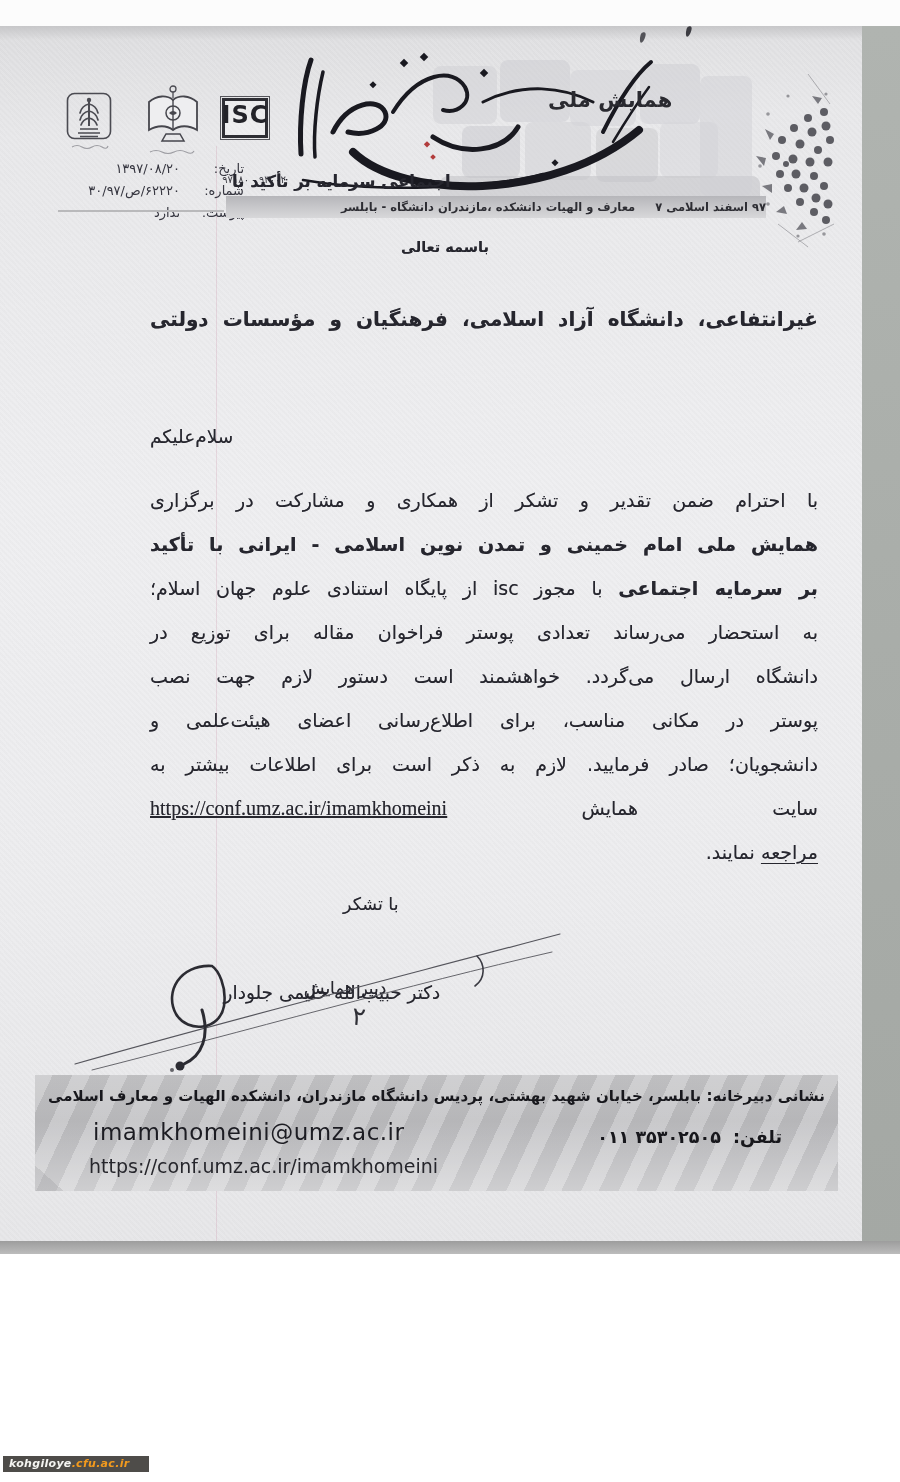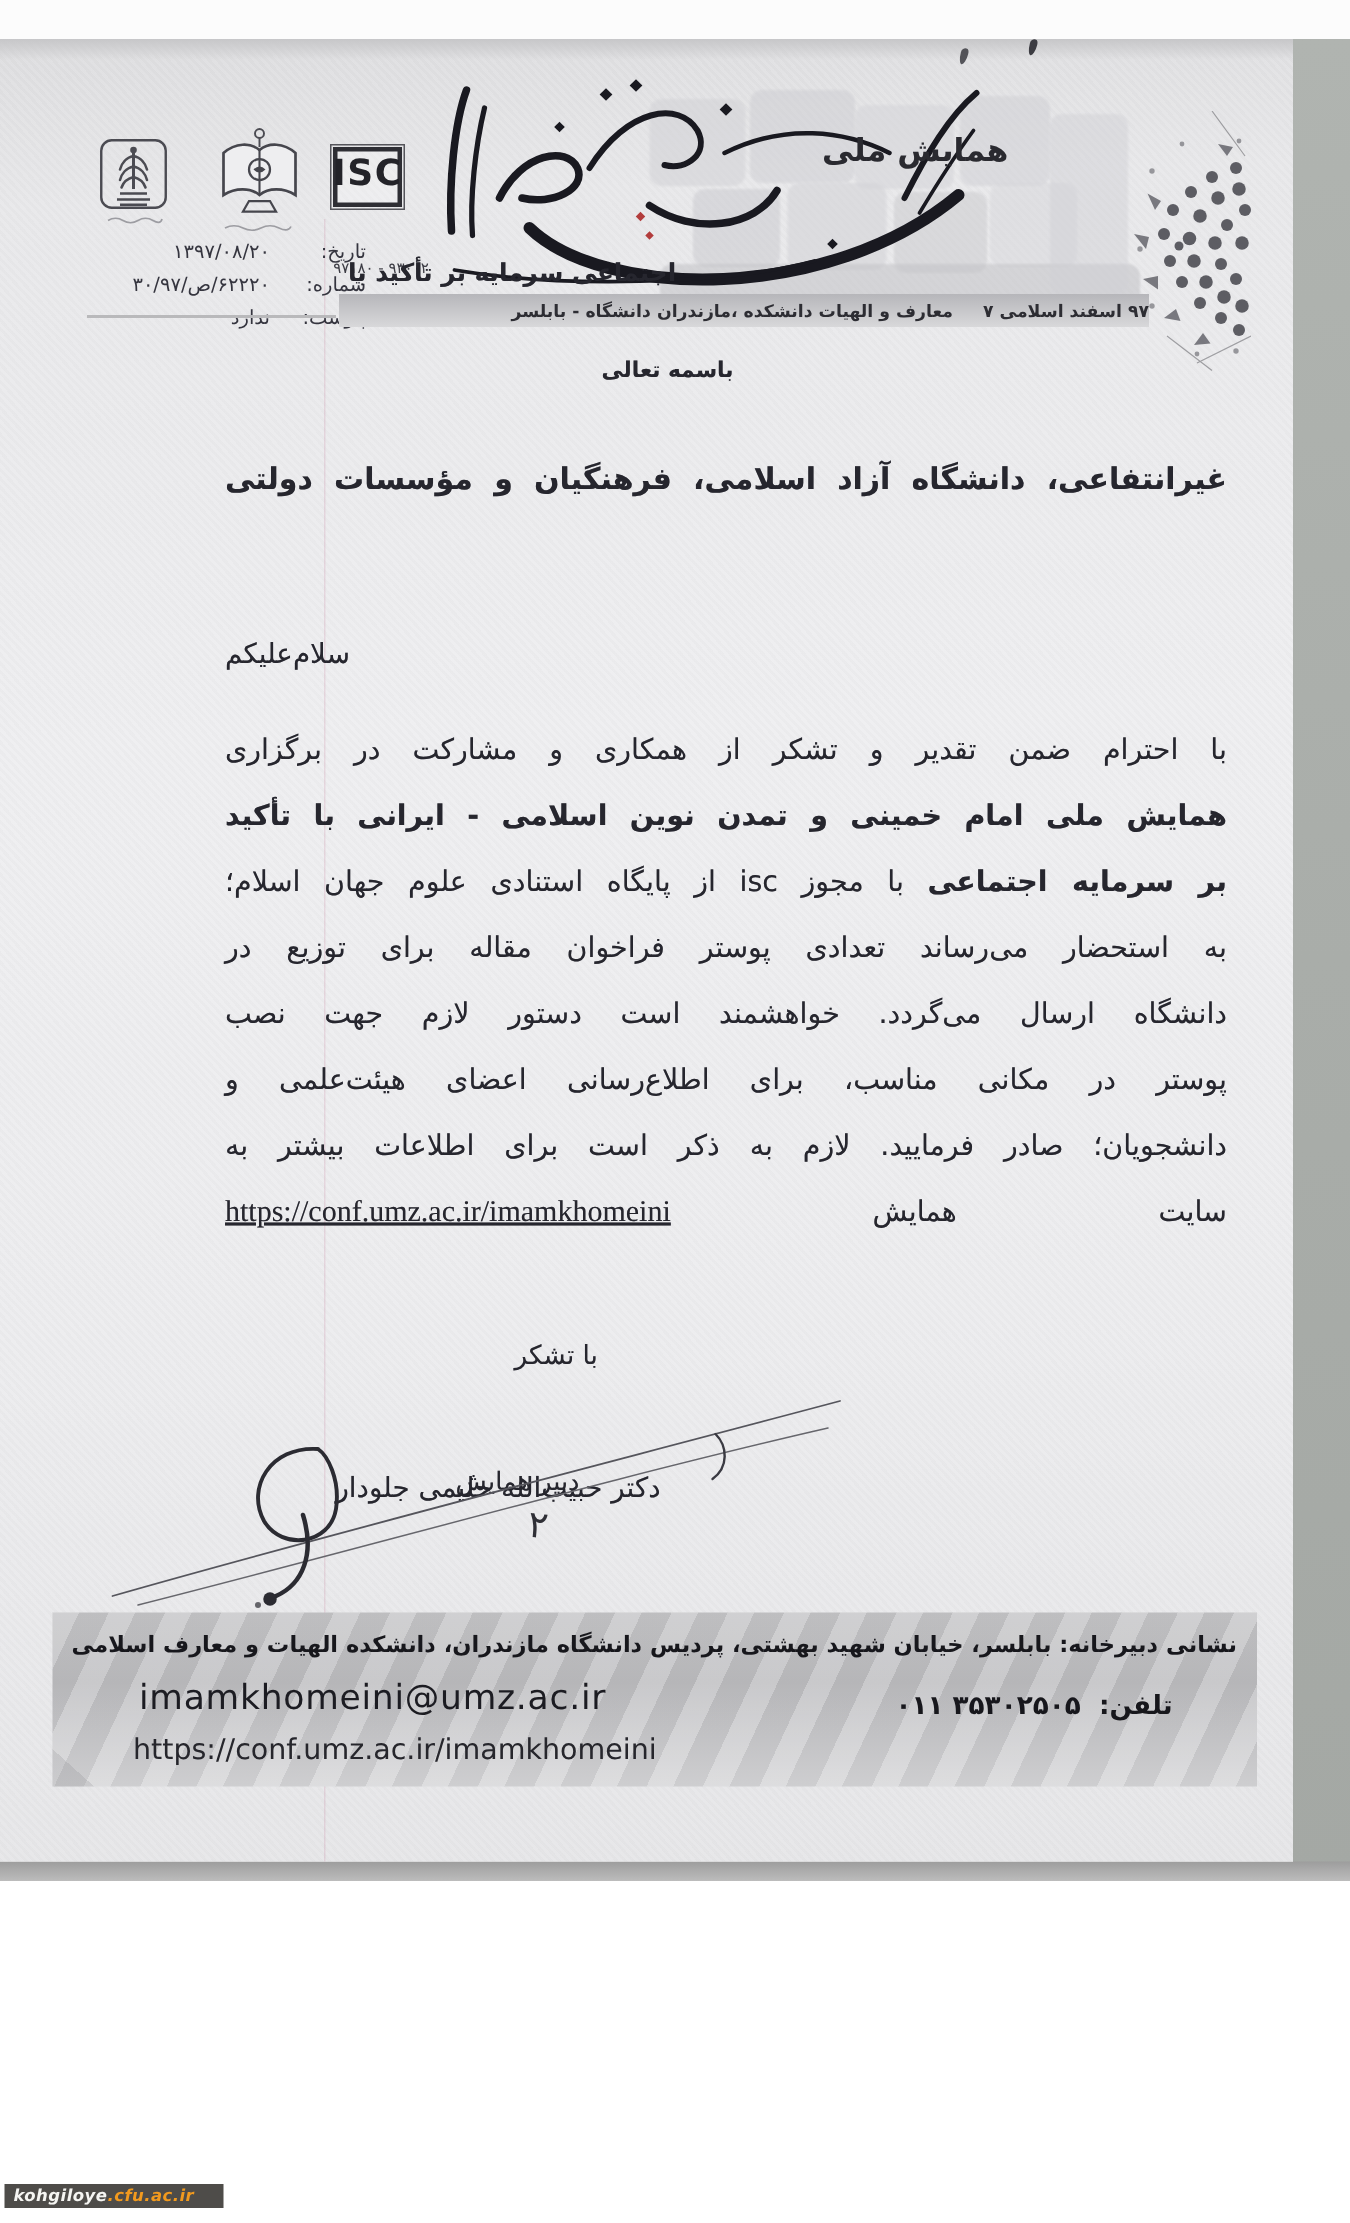--- a/index.html
+++ b/index.html
@@ -290,20 +290,21 @@
       <div class="jline"><span class="b">بر سرمایه اجتماعی</span> <span>با مجوز isc از پایگاه استنادی علوم جهان اسلام؛</span></div>
       <div class="jline">به استحضار می‌رساند تعدادی پوستر فراخوان مقاله برای توزیع در</div>
       <div class="jline">دانشگاه ارسال می‌گردد. خواهشمند است دستور لازم جهت نصب</div>
       <div class="jline">پوستر در مکانی مناسب، برای اطلاع‌رسانی اعضای هیئت‌علمی و</div>
       <div class="jline">دانشجویان؛ صادر فرمایید. لازم به ذکر است برای اطلاعات بیشتر به</div>
       <div class="site-line">
         <span>سایت</span>
         <span>همایش</span>
         <span class="url-inline">https://conf.umz.ac.ir/imamkhomeini</span>
       </div>
+      <div class="rline"><span class="u">مراجعه</span> <span>نمایند.</span></div>
     </div>
 
     <div class="closing ink">با تشکر</div>
     <div class="signer-name ink">دکتر حبیب‌الله حلیمی جلودار</div>
     <div class="signer-title ink">دبیر همایش</div>
     <div class="sig-mark">۲</div>
 
     <svg class="abs" style="left:52px;top:888px;" width="525" height="172" viewBox="0 0 525 172">
       <g fill="none" stroke-linecap="round">
         <path d="M23,150 C170,108 350,62 508,20" stroke="#55555c" stroke-width="1.2"></path>

